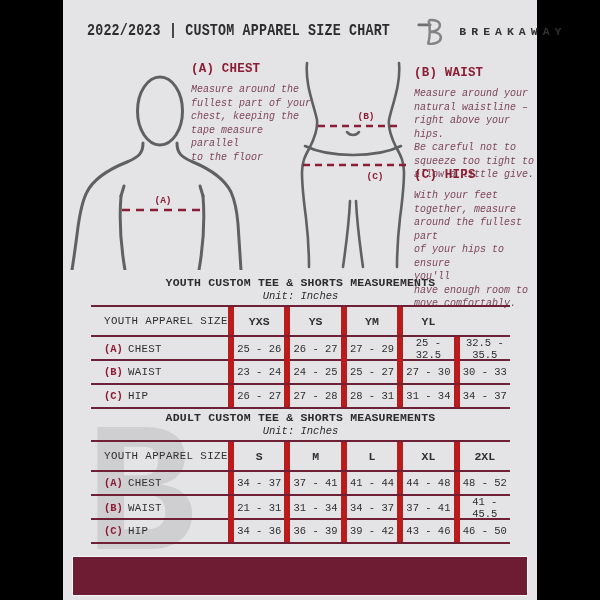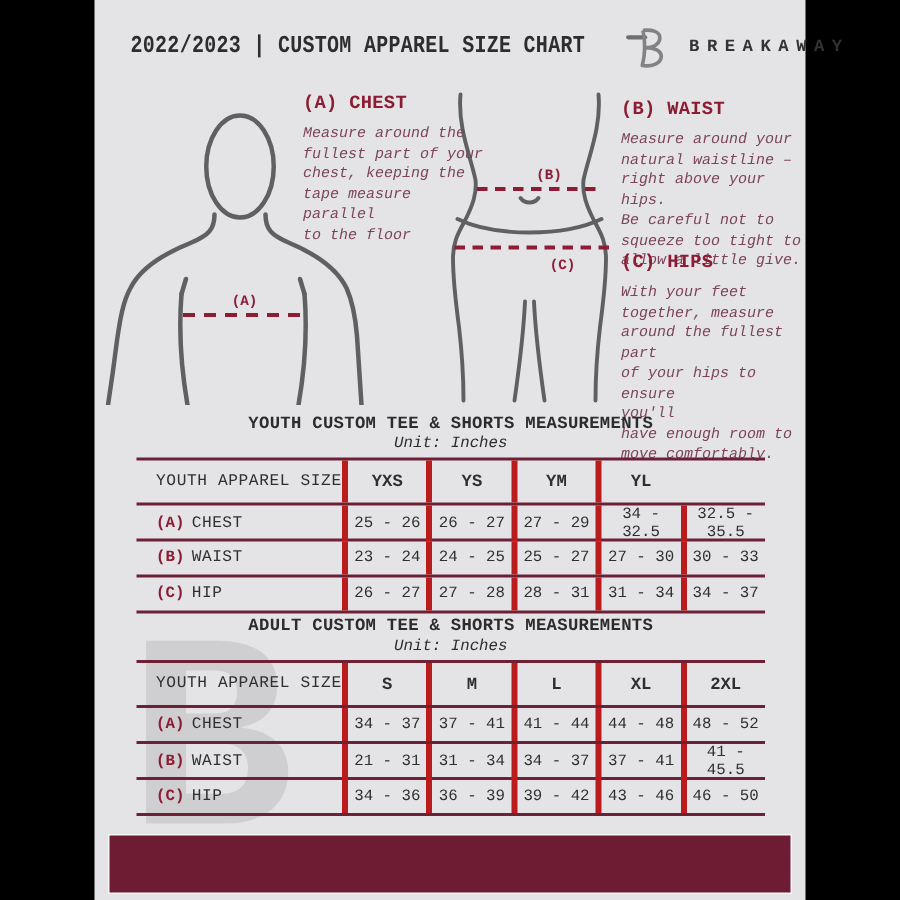--- a/index.html
+++ b/index.html
@@ -30,21 +30,21 @@
   .section-title{position:absolute;left:28px;width:419px;text-align:center;
                  font-weight:bold;font-size:11.5px;color:#2c2c2e;letter-spacing:.2px;}
   .unit{position:absolute;left:28px;width:419px;text-align:center;font-style:italic;
         font-size:10.5px;color:#2c2c2e;}
   .sizetable{position:absolute;left:28px;width:419px;border-top:2px solid #6d2036;}
   .trow{display:grid;grid-template-columns:137px 1fr 1fr 1fr 1fr 1fr;
         border-bottom:2px solid #6d2036;}
   .trow.head{height:28px;}
   .trow.data{height:22px;}
   .cell{display:flex;align-items:center;justify-content:center;text-align:center;
-        font-size:10.5px;color:#2f2f31;border-left:4px solid #b91c1c;}
+        font-size:10.5px;color:#2f2f31;border-left:6px solid #b91c1c;}
   .cell.rowhead{border-left:none;justify-content:flex-start;padding-left:13px;}
   .trow.head .cell{font-weight:bold;font-size:11.5px;}
   .trow.head .cell.rowhead{font-weight:normal;font-size:10.8px;letter-spacing:.4px;}
   .key{color:#8c1c33;font-weight:bold;margin-right:5px;font-size:10.5px;}
   .rowlabel{font-size:10.8px;letter-spacing:.3px;}
 
   
   .footer{position:absolute;left:9px;top:556px;width:456px;height:40px;
           background:#6e1c33;border:1px solid #f7f7f7;box-sizing:border-box;}
 </style>
@@ -87,21 +87,21 @@
         <path d="M57 72 C60 76 66 76 69 72"></path>
         <path d="M60 141 C59 163 56 186 53 207"></path>
         <path d="M66 141 C67 163 70 186 73 207"></path>
       </g>
       <path d="M28 66 L112 66" fill="none" stroke="#8c1d35" stroke-width="2.6" stroke-dasharray="7 5"></path>
       <path d="M13 105 L117 105" fill="none" stroke="#8c1d35" stroke-width="2.6" stroke-dasharray="7 5"></path>
       <text x="76" y="59" text-anchor="middle" font-size="9.5" font-weight="bold" fill="#8c1d35">(B)</text>
       <text x="85" y="119" text-anchor="middle" font-size="9.5" font-weight="bold" fill="#8c1d35">(C)</text>
     </svg>
 
-    <div class="guide" style="left:139px;top:62px;width:125px">
+    <div class="guide" style="left:128px;top:62px;width:125px">
       <h3>(A) CHEST</h3>
       <p>Measure around the
 fullest part of your
 chest, keeping the
 tape measure parallel
 to the floor</p>
     </div>
     <div class="guide" style="left:351px;top:66px;width:124px">
       <h3>(B) WAIST</h3>
       <p>Measure around your
@@ -135,21 +135,21 @@
         <div class="cell">YL</div>
       </div>
       <div class="trow data">
         <div class="cell rowhead">
           <span class="key">(A)</span>
           <span class="rowlabel">CHEST</span>
         </div>
         <div class="cell">25 - 26</div>
         <div class="cell">26 - 27</div>
         <div class="cell">27 - 29</div>
-        <div class="cell">34 - 32.5</div>
+        <div class="cell">25 - 32.5</div>
         <div class="cell">32.5 - 35.5</div>
       </div>
       <div class="trow data">
         <div class="cell rowhead">
           <span class="key">(B)</span>
           <span class="rowlabel">WAIST</span>
         </div>
         <div class="cell">23 - 24</div>
         <div class="cell">24 - 25</div>
         <div class="cell">25 - 27</div>

